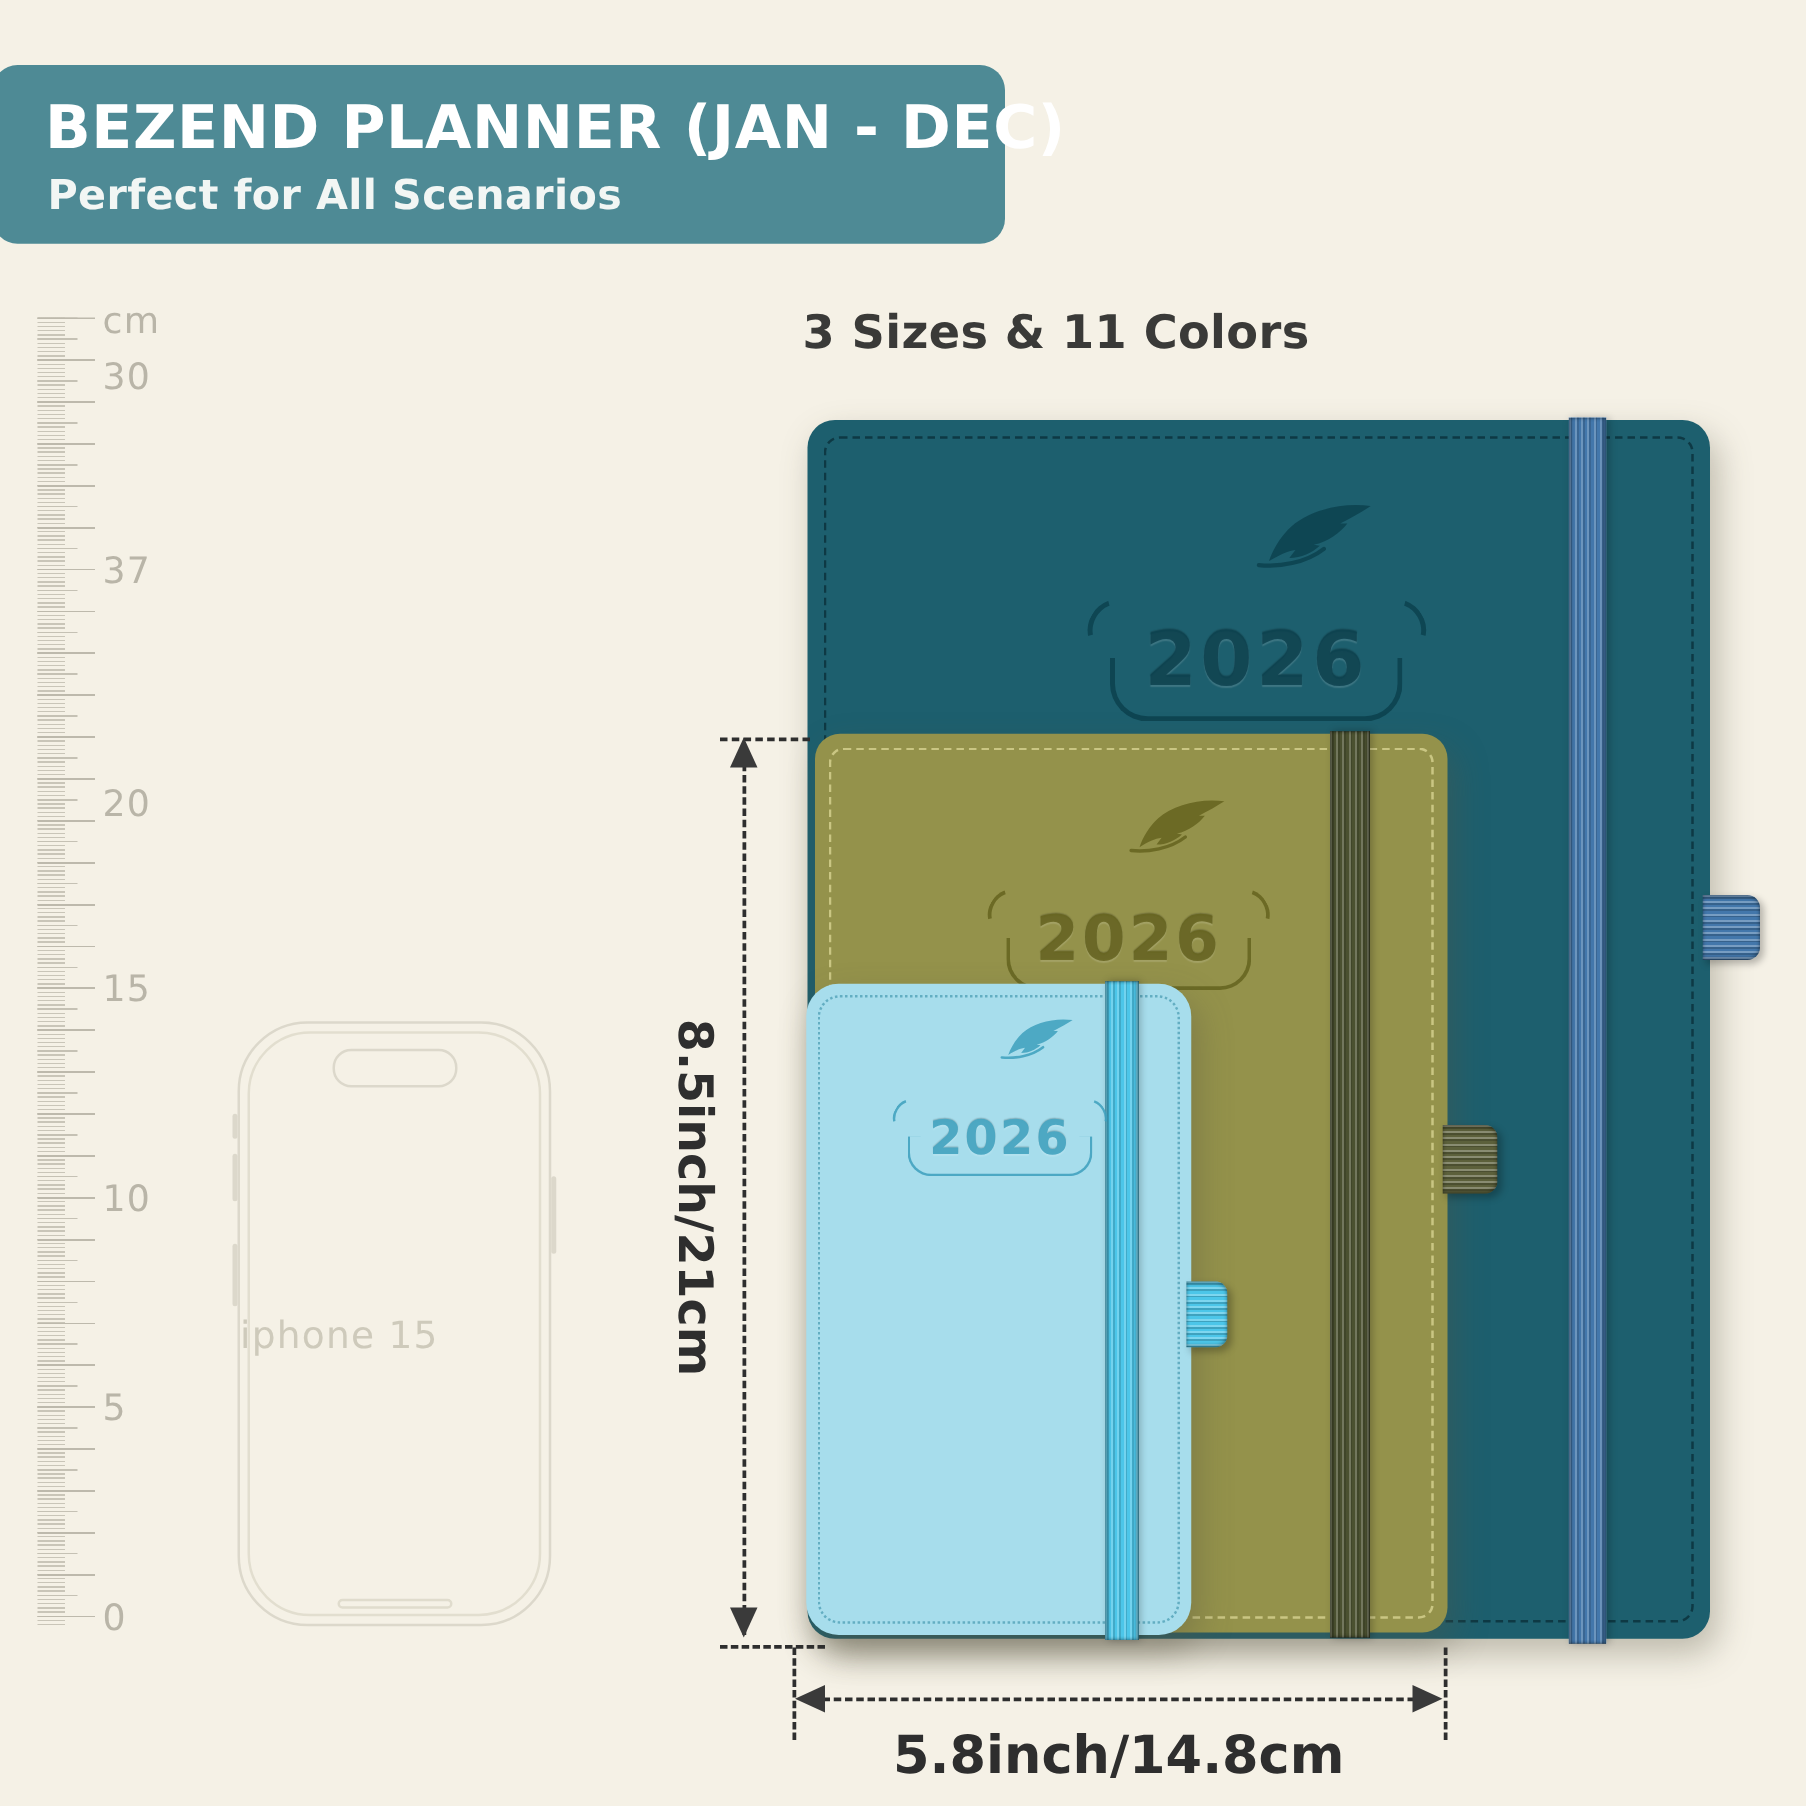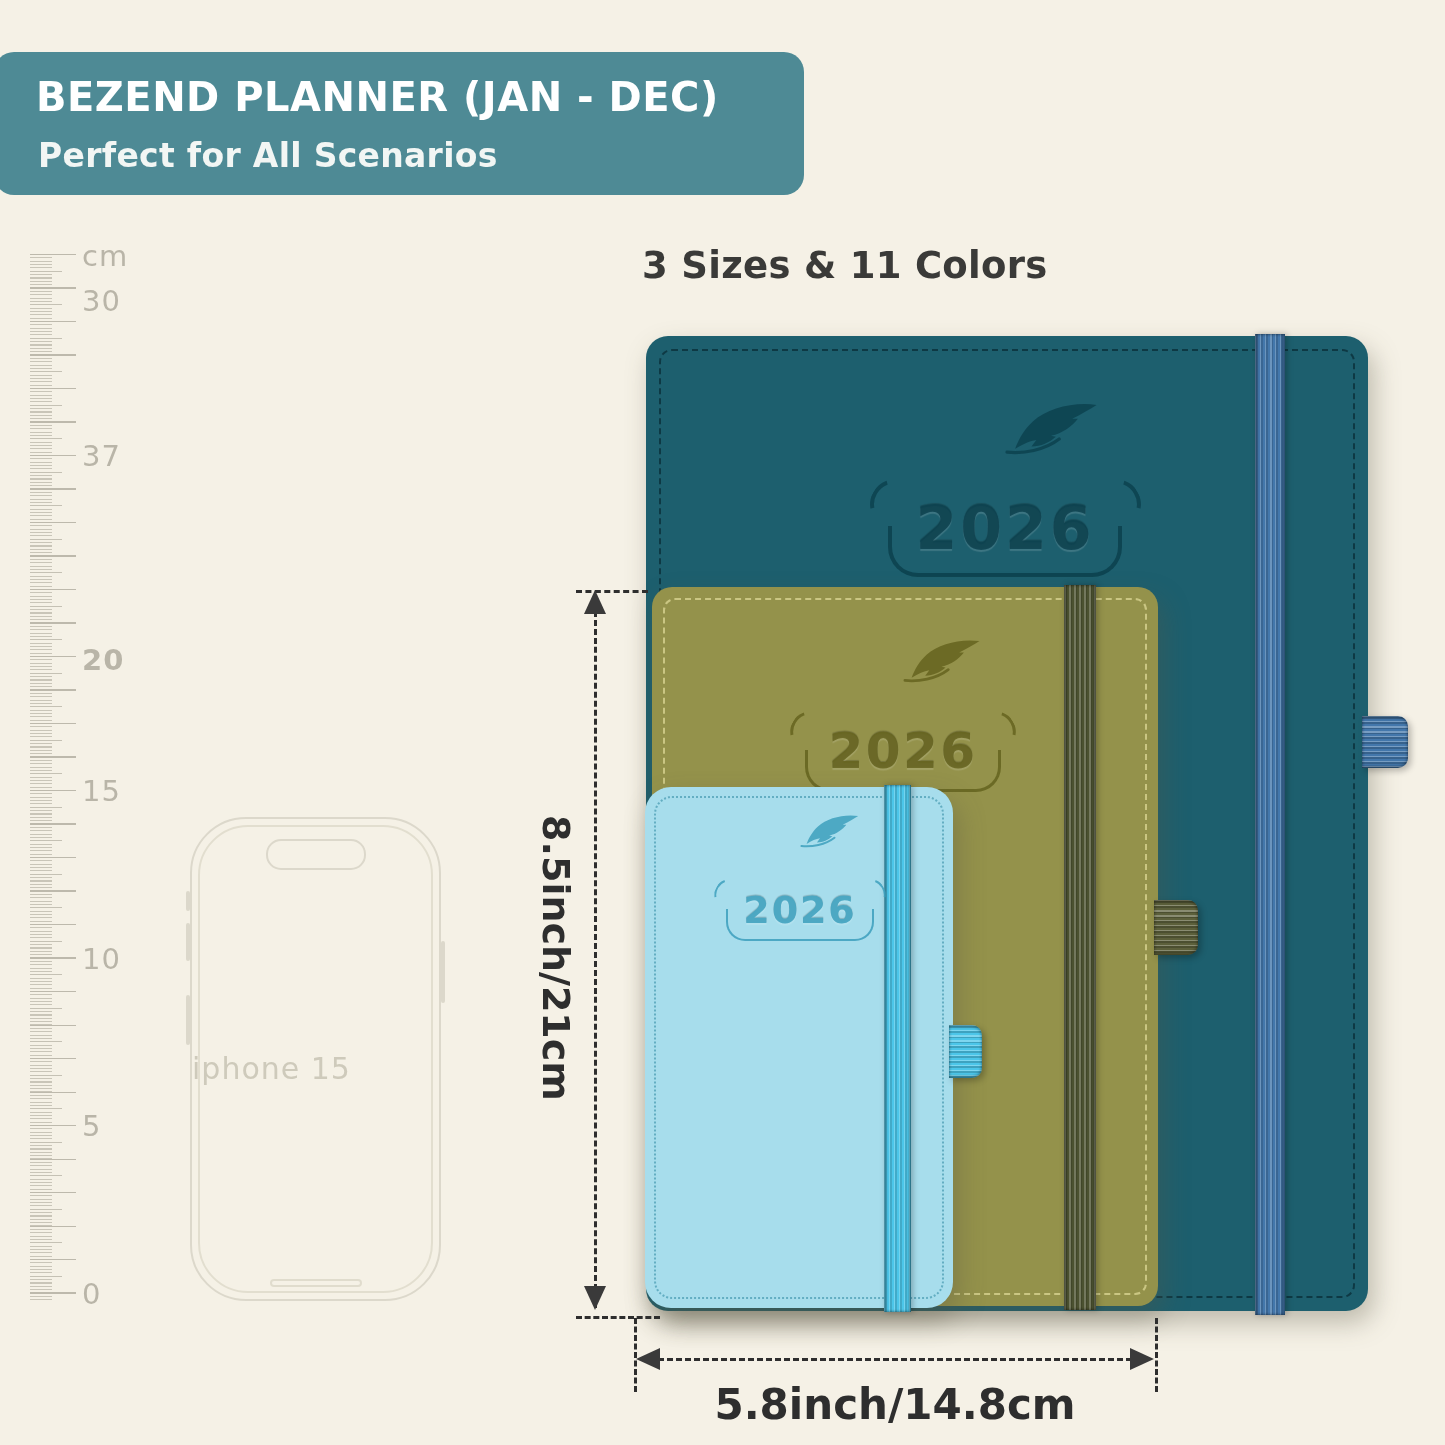--- a/index.html
+++ b/index.html
@@ -8,21 +8,21 @@
     background:#f5f1e6;
     font-family:"DejaVu Sans","Liberation Sans",sans-serif;
   }
   
   .banner{
     position:absolute; left:-6px; top:52px; width:810px; height:143px;
     background:#4e8a95; border-radius:20px;
   }
   .banner-title{
     position:absolute; left:42px; top:22px;
-    font-size:40px; font-weight:bold; color:#ffffff; letter-spacing:0.5px;
+    font-size:48px; font-weight:bold; color:#ffffff; letter-spacing:0.5px;
     white-space:nowrap;
   }
   .banner-sub{
     position:absolute; left:44px; top:84px;
     font-size:33px; font-weight:bold; color:#f2f6f4; letter-spacing:0.3px;
   }
   
   .info{
     position:absolute; left:642px; top:240px; color:#3a3a38;
     font-size:37px; font-weight:bold; line-height:1.42; letter-spacing:0.3px;
@@ -37,21 +37,21 @@
     background-size:46px 100%,32px 100%,22px 100%;
     background-repeat:no-repeat;
   }
   .ruler-label{
     position:absolute; left:82px; width:70px;
     font-size:29px; color:#b9b5a8; letter-spacing:1px;
   }
   .ruler-label:nth-of-type(1){top:239px;}
   .ruler-label:nth-of-type(2){top:284px;}
   .ruler-label:nth-of-type(3){top:439px;}
-  .ruler-label:nth-of-type(4){top:643px;font-weight:bold;}
+  .ruler-label:nth-of-type(4){top:626px;}
   .ruler-label:nth-of-type(5){top:774px;}
   .ruler-label:nth-of-type(6){top:942px;}
   .ruler-label:nth-of-type(7){top:1109px;}
   .ruler-label:nth-of-type(8){top:1277px;}
   
   .phone{
     position:absolute; left:190px; top:817px; width:247px; height:480px;
     border:2px solid #dcd8cb; border-radius:56px;
   }
   .phone-inner{

